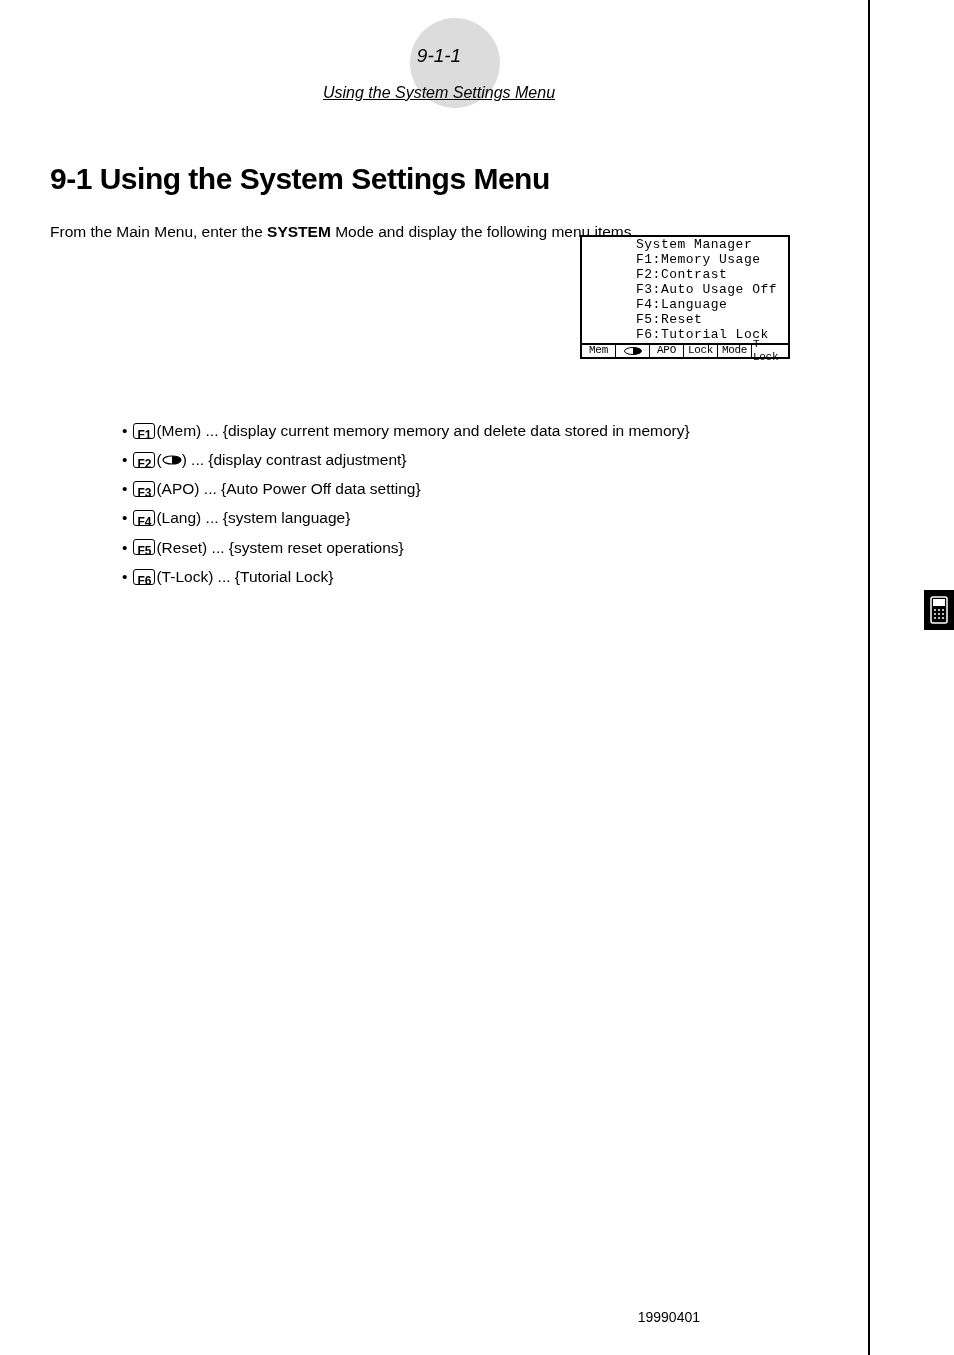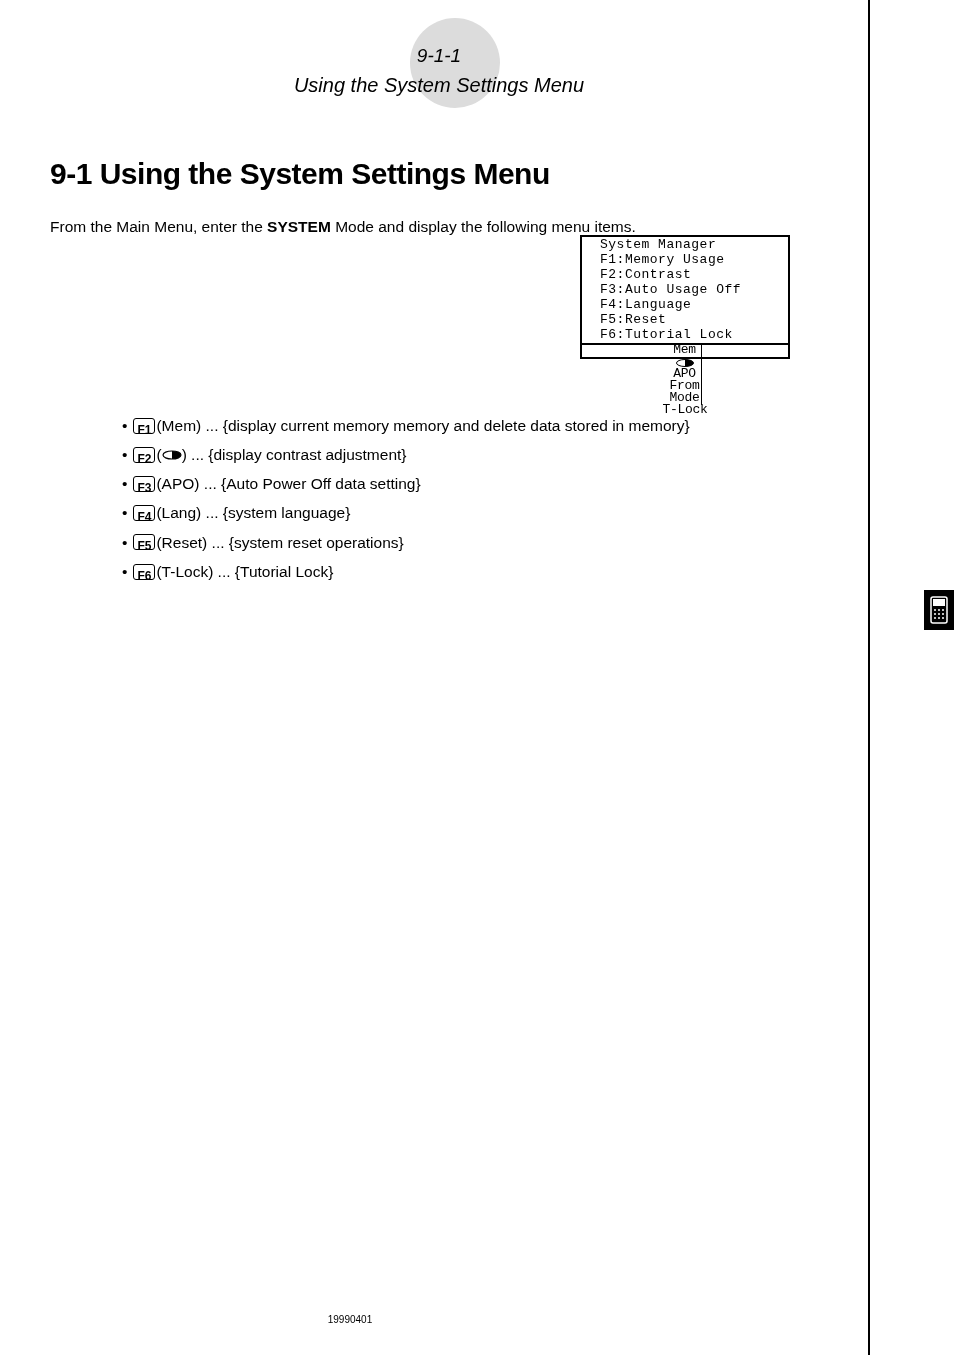--- a/index.html
+++ b/index.html
@@ -36,22 +36,23 @@
     z-index: 1;
     margin-top: 15px;
   }
   .page-num {
     font-style: italic;
     font-size: 19px;
     font-family: Arial, Helvetica, sans-serif;
   }
   .page-sub {
     font-style: italic;
-    font-size: 20px;
-    margin-top: 7px;
+    font-size: 16px;
+    margin-top: 17px;
+    text-decoration: underline;
   }
   h1.section-title {
     font-size: 30px;
     font-weight: bold;
     margin-top: 60px;
     margin-bottom: 27px;
     font-family: Arial, Helvetica, sans-serif;
     letter-spacing: -0.5px;
   }
   .intro {
@@ -65,30 +66,30 @@
     top: 235px;
     border: 2px solid #000;
     width: 210px;
     font-family: "Courier New", monospace;
     font-size: 13px;
     line-height: 1.15;
     letter-spacing: 0.5px;
   }
   .screenshot-body {
     padding: 1px 2px 0 18px;
+    margin-left: 36px;
   }
   .screenshot-row { white-space: nowrap; }
   .screenshot-footer {
     border-top: 2px solid #000;
     display: flex;
-    font-size: 13px;
+    font-size: 11px;
     letter-spacing: -0.3px;
     height: 14px;
     align-items: center;
-    flex-direction: column;
   }
   .screenshot-footer span {
     flex: 0 0 auto;
     padding: 0 1px;
     border-right: 1px solid #000;
     height: 100%;
     display: flex;
     align-items: center;
     justify-content: center;
   }
@@ -144,22 +145,22 @@
     display: flex;
     align-items: center;
     justify-content: center;
   }
   .side-tab svg { display: block; }
   .footer-num {
     position: absolute;
     left: 0;
     bottom: 30px;
     width: 700px;
-    text-align: center;
-    font-size: 10px;
+    text-align: right;
+    font-size: 14px;
   }
 </style>
 </head>
 <body>
 
 <div class="page">
 
   <div class="header-circle"></div>
 
   <div class="header-block">
@@ -185,21 +186,21 @@
     </div>
     <div class="screenshot-footer">
       <span style="width:34px">Mem</span>
       <span style="width:34px">
         <svg width="18" height="8" viewBox="0 0 18 8">
           <ellipse cx="9" cy="4" rx="8.5" ry="3.5" fill="none" stroke="#000" stroke-width="1"></ellipse>
           <path d="M9 0.5 A8.5 3.5 0 0 1 9 7.5 Z" fill="#000"></path>
         </svg>
       </span>
       <span style="width:34px">APO</span>
-      <span style="width:34px">From</span>
+      <span style="width:34px">Lock</span>
       <span style="width:34px">Mode</span>
       <span>T-Lock</span>
     </div>
   </div>
 
   <div class="bullets">
 
     <div class="bullet-row">
       <span class="bullet-dot">•</span>
       <span class="bullet-text">

